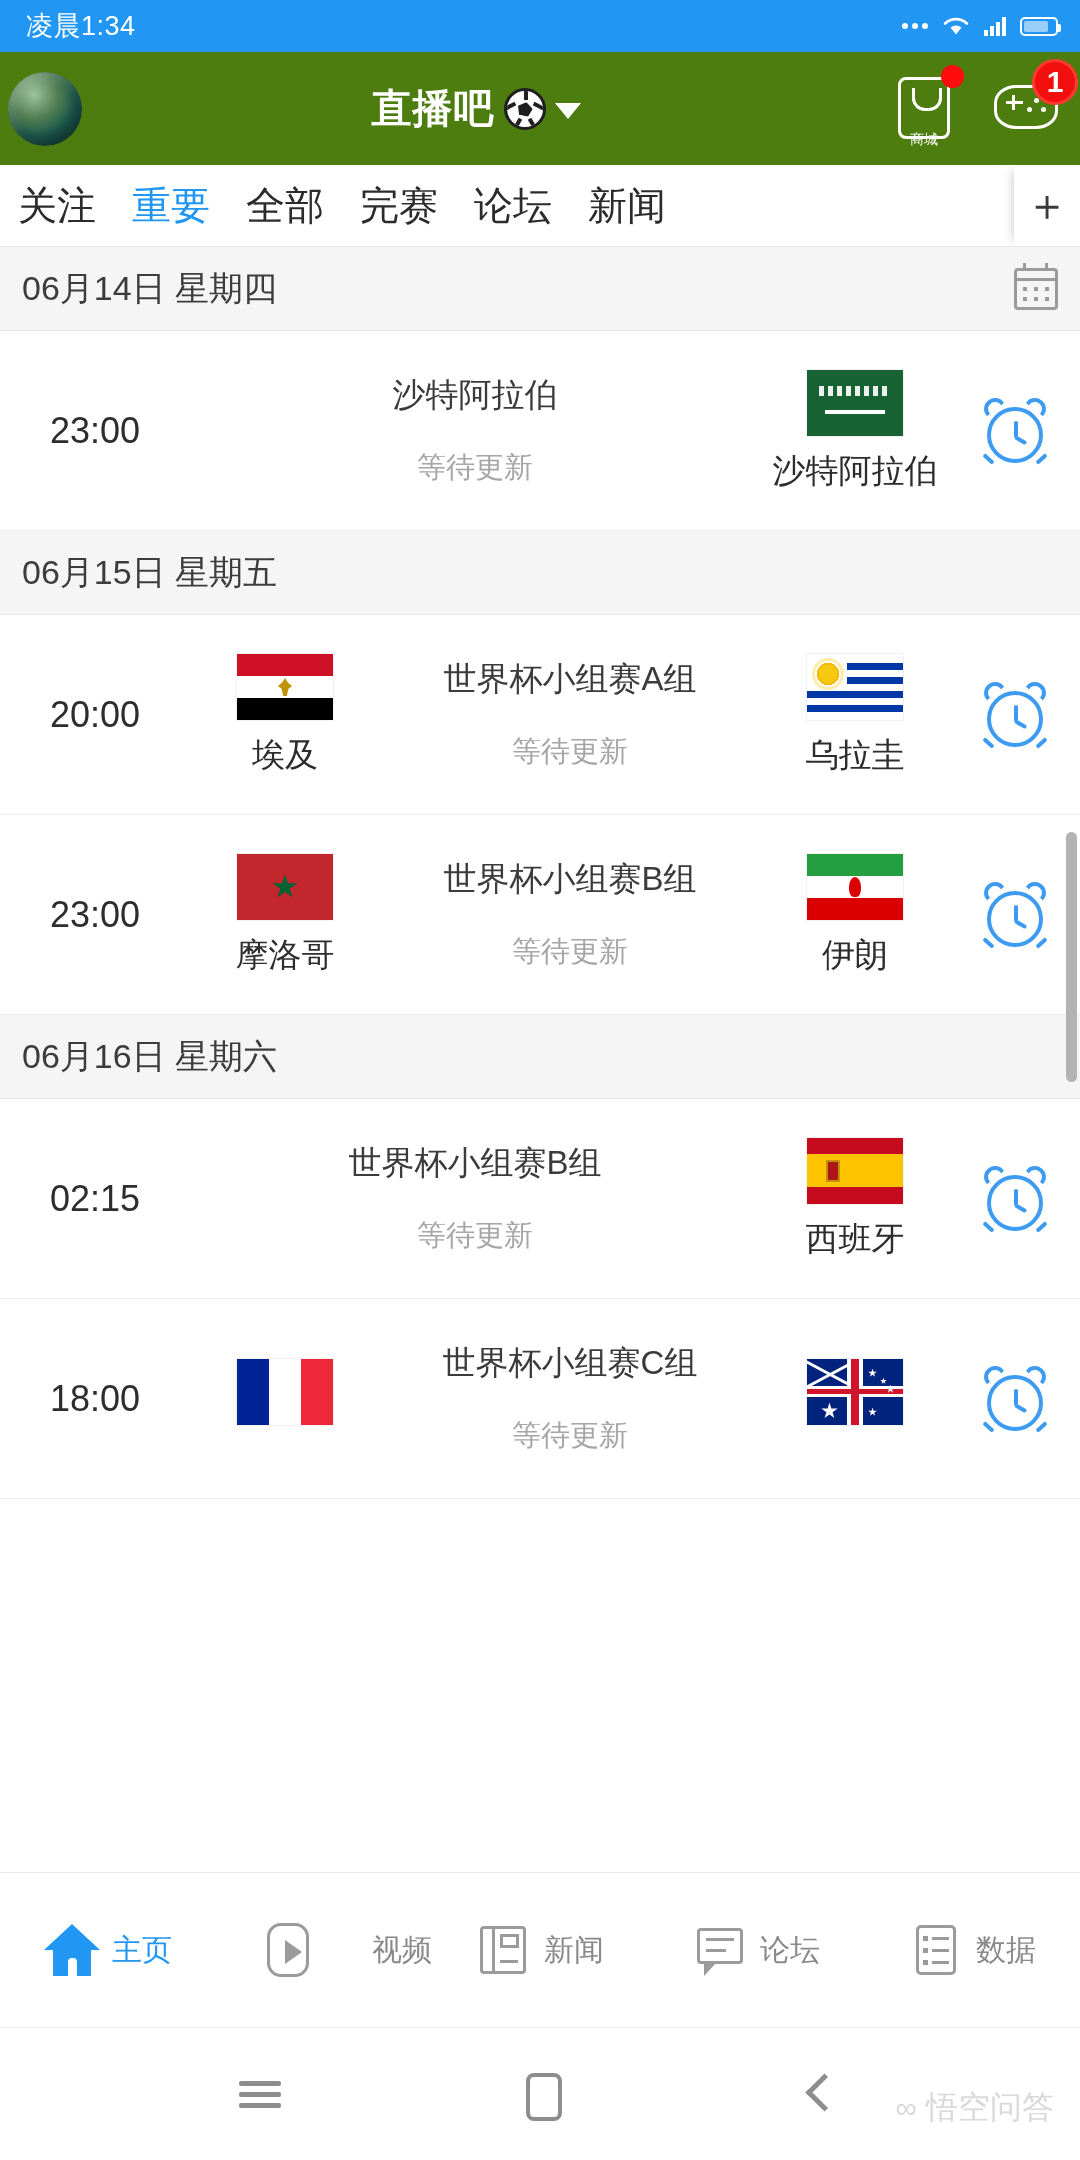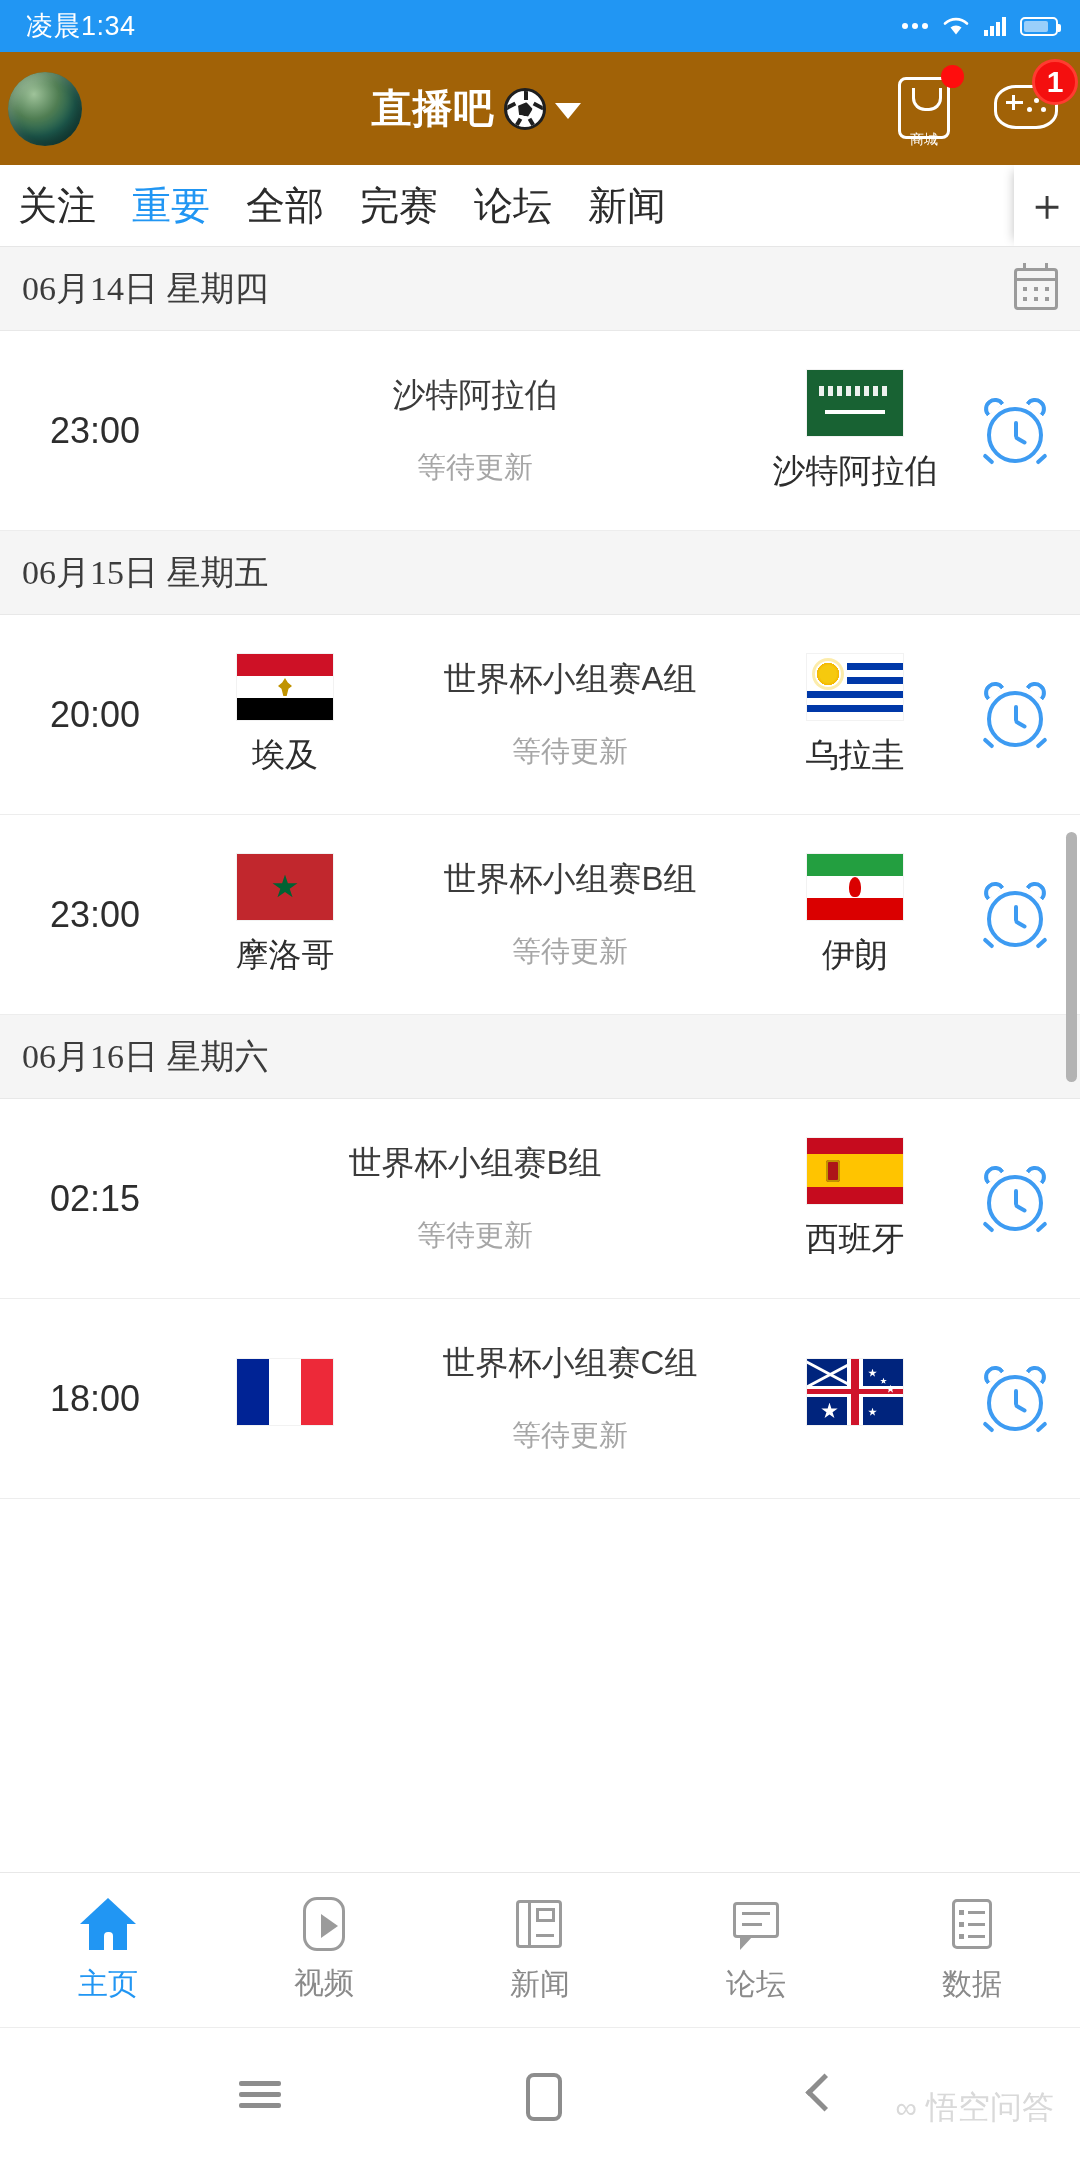--- a/index.html
+++ b/index.html
@@ -35,21 +35,21 @@
     width:38px;height:19px;border:2px solid #fff;border-radius:5px;position:relative;
   }
   .battery:after{
     content:"";position:absolute;right:-5px;top:5px;width:3px;height:8px;background:#fff;border-radius:0 2px 2px 0;
   }
   .battery i{ position:absolute;left:2px;top:2px;bottom:2px;width:72%;background:rgba(255,255,255,.55);border-radius:2px;display:block; }
 
   
   .appbar{
     height:113px;
-    background:#a16207;
+    background:#4d7c0f;
     display:flex;
     align-items:center;
     padding:0 20px 0 8px;
     position:relative;
   }
   .avatar{
     width:74px;height:74px;border-radius:50%;
     background:
       radial-gradient(circle at 35% 30%, #9fc39a 0%, #4f7d52 35%, #1f5f52 60%, #14403a 100%),
       linear-gradient(140deg,#5b8f62,#17564d);
@@ -144,21 +144,21 @@
     position:absolute;right:0;top:0;bottom:0;width:66px;
     background:#ffffff;display:flex;align-items:center;justify-content:center;
     font-size:44px;color:#3a3a3a;
     box-shadow:-6px 0 10px -6px rgba(0,0,0,.25);
   }
 
   
   .list{ position:relative; }
   .date-head{
     height:84px;background:#f5f5f5;border-bottom:1px solid #e8e8e8;
-    display:flex;align-items:center;padding:0 22px;justify-content:space-between;font-family:Liberation Serif, serif;
+    display:flex;align-items:center;padding:0 22px;justify-content:space-between;
   }
   .date-text{ font-size:34px;color:#3c3c3c; }
   .cal-ico{
     width:44px;height:42px;border:3px solid #9b9b9b;border-radius:4px;position:relative;
   }
   .cal-ico:before{
     content:"";position:absolute;left:-3px;right:-3px;top:7px;height:3px;background:#9b9b9b;
   }
   .cal-ico i{ position:absolute;width:4px;height:4px;background:#9b9b9b;display:block; }
   .cal-ico i:nth-child(1){left:6px;top:16px;}
@@ -281,21 +281,21 @@
 
   .scroll-track{
     position:absolute;right:3px;top:585px;width:11px;height:250px;background:#b3b3b3;border-radius:6px;
   }
 
   
   .bottomnav{
     position:absolute;left:0;right:0;bottom:133px;height:155px;background:#ffffff;
     border-top:1px solid #e8e8e8;display:flex;align-items:center;
   }
-  .nav-item{ flex:1;display:flex;flex-direction:column;align-items:center;justify-content:center;gap:12px; }
+  .nav-item{ flex:1;display:flex;flex-direction:row;align-items:center;justify-content:center;gap:12px; }
   .nav-label{ font-size:30px;color:#8a8a8a; }
   .nav-item.active .nav-label{ color:#2196f3; }
   .nav-ico{ width:56px;height:56px;position:relative; }
 
   .ic-home{ }
   .ic-home .roof{
     position:absolute;left:50%;top:2px;transform:translateX(-50%);
     width:0;height:0;border-left:28px solid transparent;border-right:28px solid transparent;
     border-bottom:26px solid #2196f3;
   }

